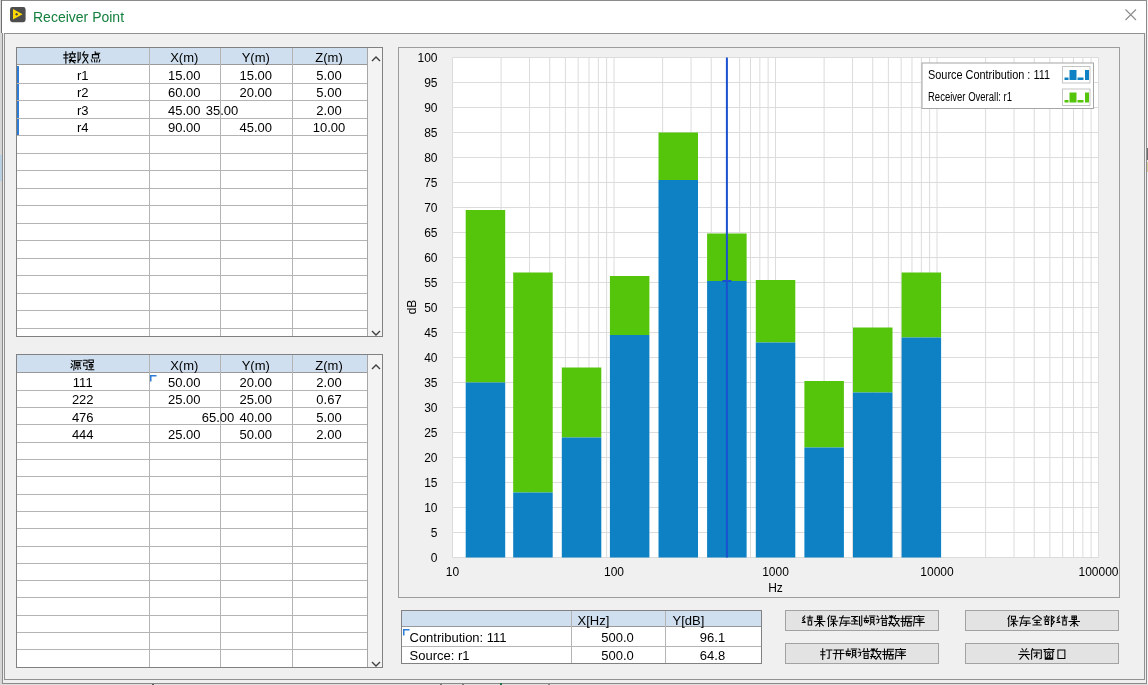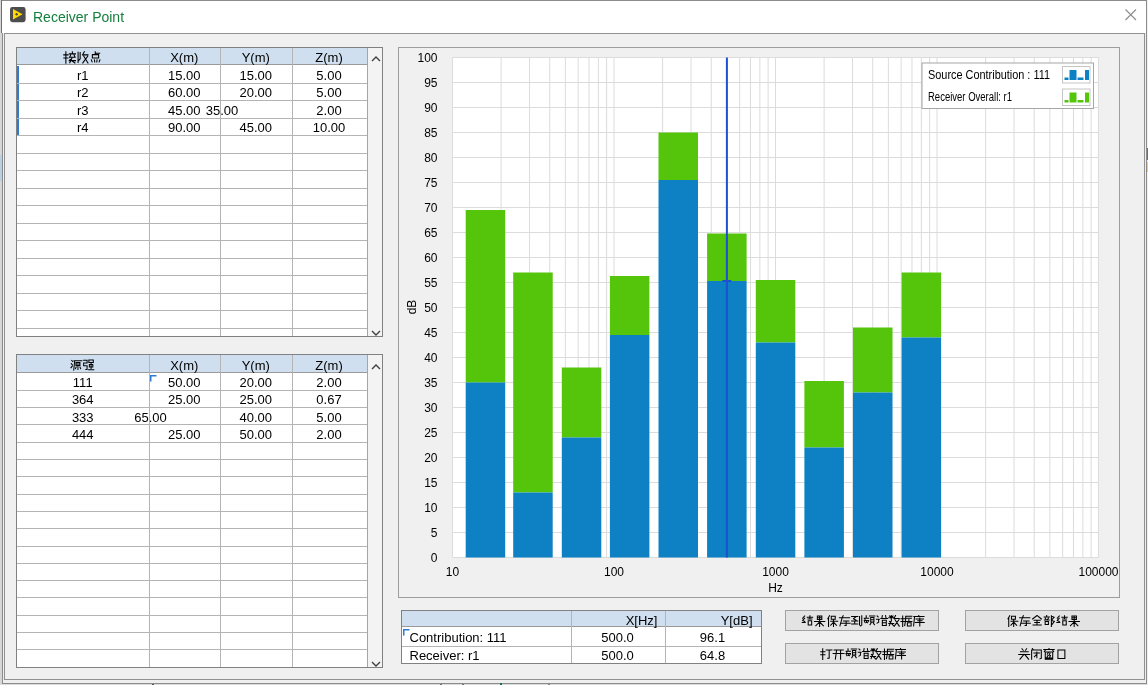--- a/index.html
+++ b/index.html
@@ -171,36 +171,36 @@
       <div class="abs" style="left:167.25px;top:20px;width:0;font-size:13px;color:#000">
         <div style="width:100px;margin-left:-50px;text-align:center">50.00</div>
       </div>
       <div class="abs" style="left:238.75px;top:20px;width:0;font-size:13px;color:#000">
         <div style="width:100px;margin-left:-50px;text-align:center">20.00</div>
       </div>
       <div class="abs" style="left:312px;top:20px;width:0;font-size:13px;color:#000">
         <div style="width:100px;margin-left:-50px;text-align:center">2.00</div>
       </div>
       <div class="abs" style="left:65.75px;top:37.3px;width:0;font-size:13px;color:#000">
-        <div style="width:100px;margin-left:-50px;text-align:center">364</div>
+        <div style="width:100px;margin-left:-50px;text-align:center">222</div>
       </div>
       <div class="abs" style="left:167.25px;top:37.3px;width:0;font-size:13px;color:#000">
         <div style="width:100px;margin-left:-50px;text-align:center">25.00</div>
       </div>
       <div class="abs" style="left:238.75px;top:37.3px;width:0;font-size:13px;color:#000">
         <div style="width:100px;margin-left:-50px;text-align:center">25.00</div>
       </div>
       <div class="abs" style="left:312px;top:37.3px;width:0;font-size:13px;color:#000">
         <div style="width:100px;margin-left:-50px;text-align:center">0.67</div>
       </div>
       <div class="abs" style="left:65.75px;top:54.6px;width:0;font-size:13px;color:#000">
-        <div style="width:100px;margin-left:-50px;text-align:center">333</div>
+        <div style="width:100px;margin-left:-50px;text-align:center">476</div>
       </div>
       <div class="abs" style="left:167.25px;top:54.6px;width:0;font-size:13px;color:#000">
-        <div style="width:100px;margin-left:-50px;text-align:left">65.00</div>
+        <div style="width:100px;margin-left:-50px;text-align:right">65.00</div>
       </div>
       <div class="abs" style="left:238.75px;top:54.6px;width:0;font-size:13px;color:#000">
         <div style="width:100px;margin-left:-50px;text-align:center">40.00</div>
       </div>
       <div class="abs" style="left:312px;top:54.6px;width:0;font-size:13px;color:#000">
         <div style="width:100px;margin-left:-50px;text-align:center">5.00</div>
       </div>
       <div class="abs" style="left:65.75px;top:71.9px;width:0;font-size:13px;color:#000">
         <div style="width:100px;margin-left:-50px;text-align:center">444</div>
       </div>
@@ -284,33 +284,33 @@
       <rect x="671.5" y="45.5" width="7" height="10" fill="#54c50b"></rect>
       <rect x="679.5" y="53" width="6" height="2.5" fill="#54c50b"></rect>
       <rect x="687" y="45.5" width="4" height="10" fill="#54c50b"></rect>
     </svg>
 <div class="abs" style="left:400.5px;top:610px;width:361px;height:54px;background:#fff;border:1px solid #818181">
 <div class="abs" style="left:0;top:0;width:359px;height:16px;background:#cfdfef;border-bottom:1px solid #999999"></div>
 <div class="abs" style="left:169px;top:0;width:1px;height:52px;background:#b4b4b4"></div>
 <div class="abs" style="left:263px;top:0;width:1px;height:52px;background:#b4b4b4"></div>
 <div class="abs" style="left:0;top:34.5px;width:359px;height:1px;background:#b4b4b4"></div>
 <div class="abs" style="left:216px;top:1.5px;width:0;font-size:13px">
-        <div style="width:80px;margin-left:-40px;text-align:right">X[Hz]</div>
+        <div style="width:80px;margin-left:-40px;text-align:left">X[Hz]</div>
       </div>
 <div class="abs" style="left:311px;top:1.5px;width:0;font-size:13px">
-        <div style="width:80px;margin-left:-40px;text-align:right">Y[dB]</div>
+        <div style="width:80px;margin-left:-40px;text-align:left">Y[dB]</div>
       </div>
 <div class="abs" style="left:8px;top:19px;font-size:13px">Contribution: 111</div>
 <div class="abs" style="left:216px;top:19px;width:0;font-size:13px">
         <div style="width:80px;margin-left:-40px;text-align:center">500.0</div>
       </div>
 <div class="abs" style="left:311px;top:19px;width:0;font-size:13px">
         <div style="width:80px;margin-left:-40px;text-align:center">96.1</div>
       </div>
-<div class="abs" style="left:8px;top:37px;font-size:13px">Receiver: r1</div>
+<div class="abs" style="left:8px;top:37px;font-size:13px">Source: r1</div>
 <div class="abs" style="left:216px;top:37px;width:0;font-size:13px">
         <div style="width:80px;margin-left:-40px;text-align:center">500.0</div>
       </div>
 <div class="abs" style="left:311px;top:37px;width:0;font-size:13px">
         <div style="width:80px;margin-left:-40px;text-align:center">64.8</div>
       </div>
 <svg class="abs" style="left:1px;top:17.5px" width="7" height="7" viewBox="0 0 7 7">
         <path d="M0.75 6.5V0.75H6.5" stroke="#2d7bd3" stroke-width="1.5" fill="none"></path>
       </svg>
 </div>

